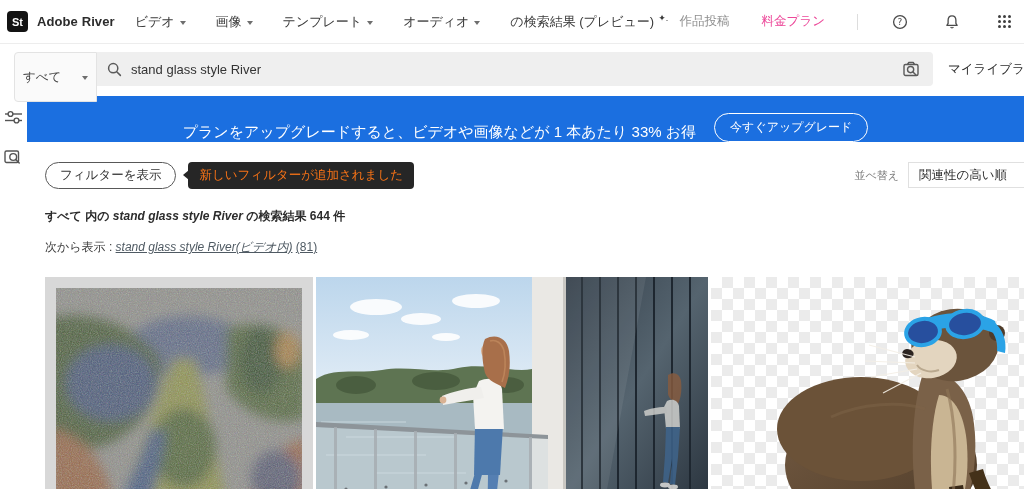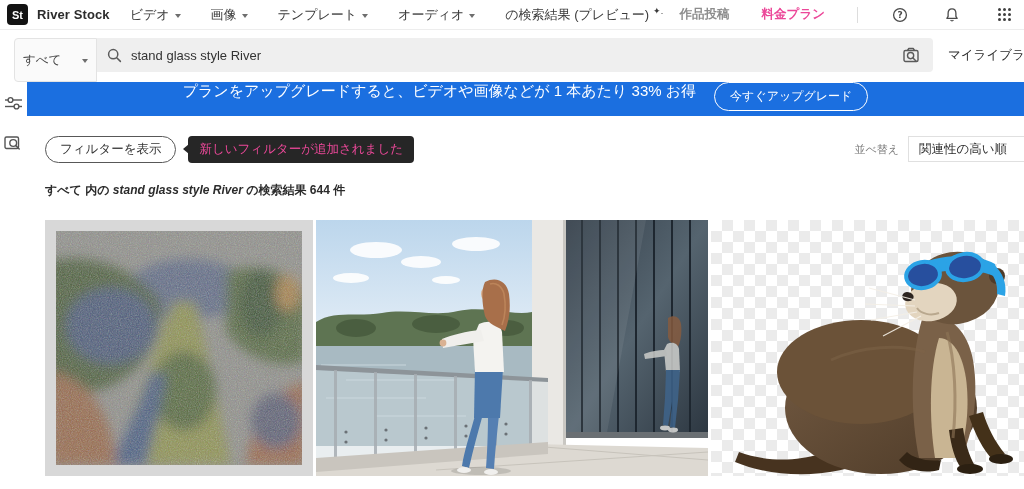--- a/index.html
+++ b/index.html
@@ -2,58 +2,58 @@
 <html><head>
 <meta charset="utf-8">
 <style>
   * { margin:0; padding:0; box-sizing:border-box; }
   html,body { background:#fff; }
   .page {
     position:relative; width:1024px; height:489px; overflow:hidden;
     font-family:"Liberation Sans","DejaVu Sans",sans-serif; color:#2c2c2c; background:#fff;
   }
   
-  .topnav { display:flex; align-items:center; height:30px; padding:0 10px 0 7px; border-bottom:1px solid #ededed; }
+  .topnav { display:flex; align-items:center; height:44px; padding:0 10px 0 7px; border-bottom:1px solid #ededed; }
   .logo { width:21px; height:21px; background:#131313; border-radius:4px; color:#fff;
           font-size:11px; font-weight:bold; display:flex; align-items:center; justify-content:center; }
   .brand { font-size:13px; font-weight:bold; margin:0 0 0 9px; letter-spacing:.1px; }
   .nav-items { display:flex; align-items:center; margin-left:20px; gap:30px; }
   .nav-item { display:flex; align-items:center; gap:5px; font-size:13px; color:#3a3a3a; cursor:pointer; }
   .caret { width:0; height:0; border-left:3.5px solid transparent; border-right:3.5px solid transparent; border-top:4px solid #6e6e6e; margin-top:2px; }
   .sparkle { font-size:9px; color:#3a3a3a; position:relative; top:-4px; left:-1px; }
-  .topnav-right { margin-left:auto; display:flex; align-items:center; gap:32px;font-weight:bold; }
+  .topnav-right { margin-left:auto; display:flex; align-items:center; gap:32px; }
   .txt-link { font-size:12.5px; cursor:pointer; }
   .txt-link.muted { color:#8d8d8d; }
   .txt-link.dark { color:#ec4899; }
   .vdiv { width:1px; height:16px; background:#ddd; }
   .icon-btn { display:flex; align-items:center; justify-content:center; width:20px; height:20px; cursor:pointer; }
   
   .search-row { position:relative; height:50px; }
-  .cat-select { position:absolute; left:14px; top:8px; width:83px; height:44px; background:#fafafa;
+  .cat-select { position:absolute; left:14px; top:8px; width:83px; height:50px; background:#fafafa;
     border:1px solid #e3e3e3; border-radius:4px 0 0 4px; display:flex; align-items:center; padding:0 8px; cursor:pointer; }
   .cat-select span { font-size:12.5px; color:#444; }
   .cat-select .caret { margin-left:auto; }
   .search-box { position:absolute; left:97px; top:8px; width:836px; height:34px; background:#efefef;
     border-radius:0 4px 4px 0; display:flex; align-items:center; padding:0 10px; }
   .search-q { font-size:13px; color:#333; margin-left:9px; white-space:nowrap; }
   .vsearch { position:absolute; right:6px; top:5px; width:30px; height:24px; display:flex; align-items:center; justify-content:center; cursor:pointer; }
   .mylib { position:absolute; left:948px; top:17px; font-size:12.5px; color:#2c2c2c; cursor:pointer; white-space:nowrap; }
   
   .body-row { display:flex; }
   .rail { width:27px; flex:0 0 27px; display:flex; flex-direction:column; align-items:center; padding-top:12px; gap:18px; }
   .rail .icon-btn { width:22px; height:22px; }
   .content { flex:1; min-width:0; }
-  .banner { margin-top:2px; height:34px; display:flex; align-items:flex-start; justify-content:center; gap:18px; color:#fff; }
+  .banner { margin-top:2px; height:46px; display:flex; align-items:flex-end; justify-content:center; gap:18px; color:#fff; }
   .banner-msg { font-size:15px; white-space:nowrap; }
   .banner-cta { border:1.5px solid #fff; border-radius:15px; padding:5px 15px; font-size:12px; color:#fff;
     background:transparent; cursor:pointer; white-space:nowrap; font-family:Liberation Mono, monospace; }
   .filter-row { display:flex; align-items:center; margin-top:20px; padding-left:18px; height:26px; }
   .filter-btn { border:1.5px solid #585858; border-radius:15px; background:#fff; padding:4px 14px;
     font-size:12.5px; color:#333; cursor:pointer; white-space:nowrap; font-family:Liberation Serif, serif; }
-  .tooltip { position:relative; margin-left:12px; background:#262626; color:#ec4899; font-size:12.5px;
+  .tooltip { position:relative; margin-left:12px; background:#262626; color:#f97316; font-size:12.5px;
     border-radius:4px; padding:5px 11px; white-space:nowrap; }
   .tooltip::before { content:""; position:absolute; left:-5px; top:8px; border-top:5px solid transparent;
     border-bottom:5px solid transparent; border-right:6px solid #262626; }
   .sort-area { margin-left:auto; display:flex; align-items:center; gap:9px; margin-right:-16px; }
   .sort-label { font-size:11px; color:#7a7a7a; white-space:nowrap; }
   .sort-select { border:1px solid #e0e0e0; background:#fff; width:132px; height:26px; display:flex;
     align-items:center; padding:0 10px; font-size:12.5px; color:#2c2c2c; cursor:pointer; white-space:nowrap; }
   .results-line { margin-top:20px; padding-left:18px; font-size:12px; display:flex; align-items:baseline; gap:14px; white-space:nowrap;flex-direction:column; }
   .res-strong { font-weight:bold; color:#2c2c2c; }
   .res-strong em { font-style:italic; }
@@ -75,21 +75,21 @@
     background-size:22px 22px; background-position:0 0,11px 11px; }
   .card3 svg { position:absolute; left:0; top:0; width:313px; height:256px; }
 </style>
 </head>
 <body>
 
 <div class="page">
 
   <header class="topnav">
     <div class="logo">St</div>
-    <div class="brand">River Stock</div>
+    <div class="brand">Adobe River</div>
     <nav class="nav-items">
       <div class="nav-item">
         <span>ビデオ</span>
         <span class="caret"></span>
       </div>
       <div class="nav-item">
         <span>画像</span>
         <span class="caret"></span>
       </div>
       <div class="nav-item">
@@ -193,20 +193,25 @@
         <button class="filter-btn">フィルターを表示</button>
         <div class="tooltip">新しいフィルターが追加されました</div>
         <div class="sort-area">
           <span class="sort-label">並べ替え</span>
           <div class="sort-select">関連性の高い順</div>
         </div>
       </div>
 
       <div class="results-line">
         <span class="res-strong"><span>すべて 内の </span><em>stand glass style River</em><span> の検索結果 644 件</span></span>
+        <span class="res-also">
+          <span>次から表示 :</span>
+          <span class="res-link">stand glass style River(ビデオ内)</span>
+          <span class="res-count">(81)</span>
+        </span>
       </div>
 
       <div class="gallery">
 
         <div class="card card1">
           <svg viewBox="0 0 246 234" preserveAspectRatio="none">
             <defs>
               <filter id="g1-grain" x="0" y="0" width="100%" height="100%">
                 <feTurbulence type="fractalNoise" baseFrequency="0.9" numOctaves="2" seed="7" stitchTiles="stitch"></feTurbulence>
                 <feColorMatrix type="saturate" values="0.55"></feColorMatrix>

